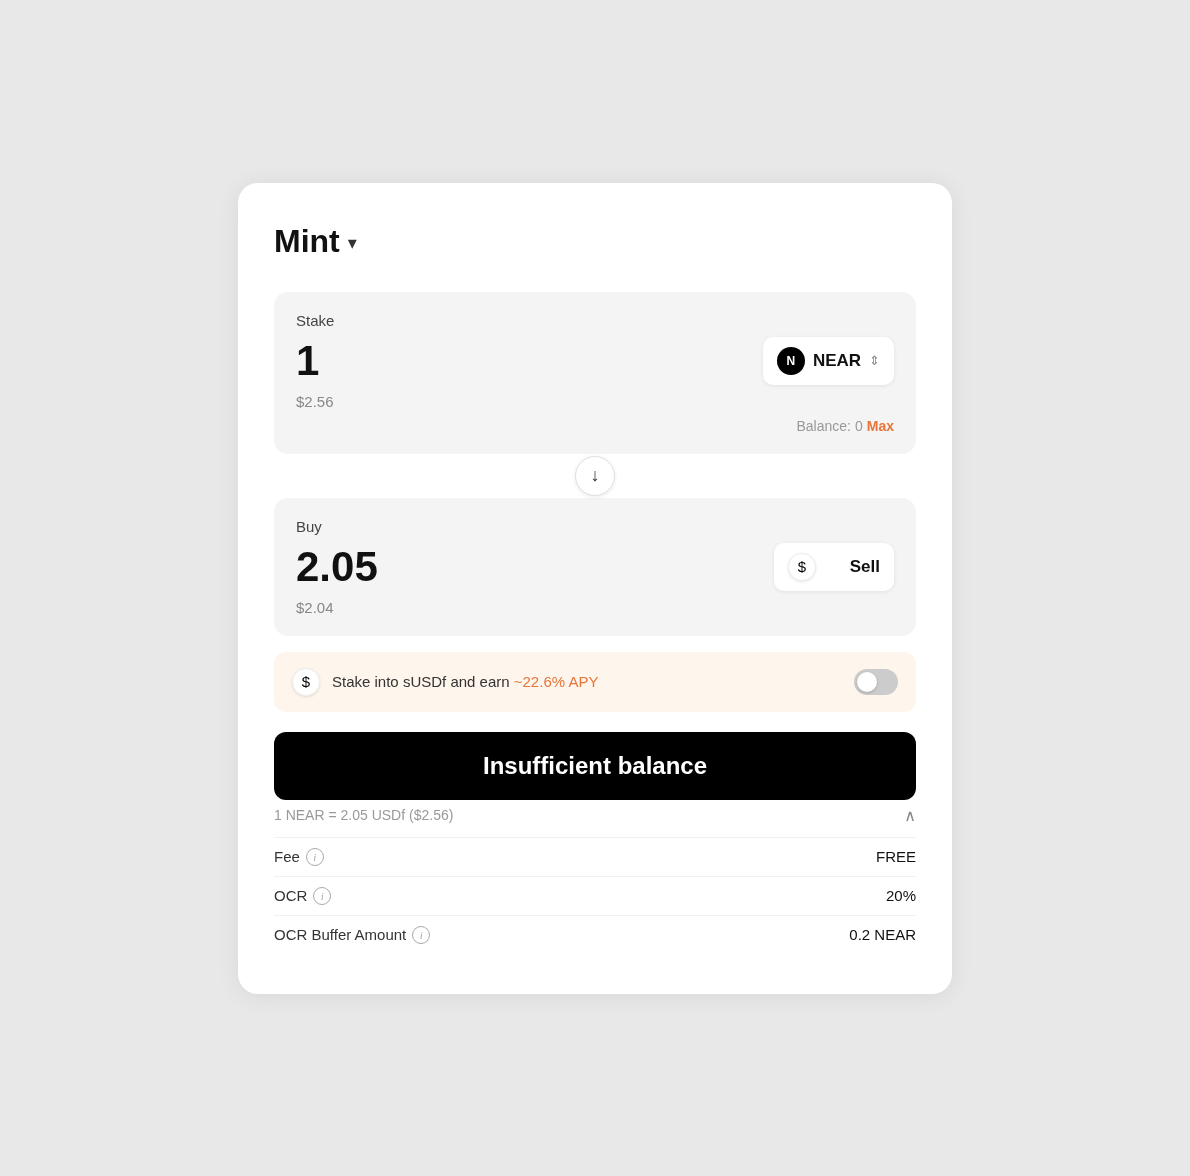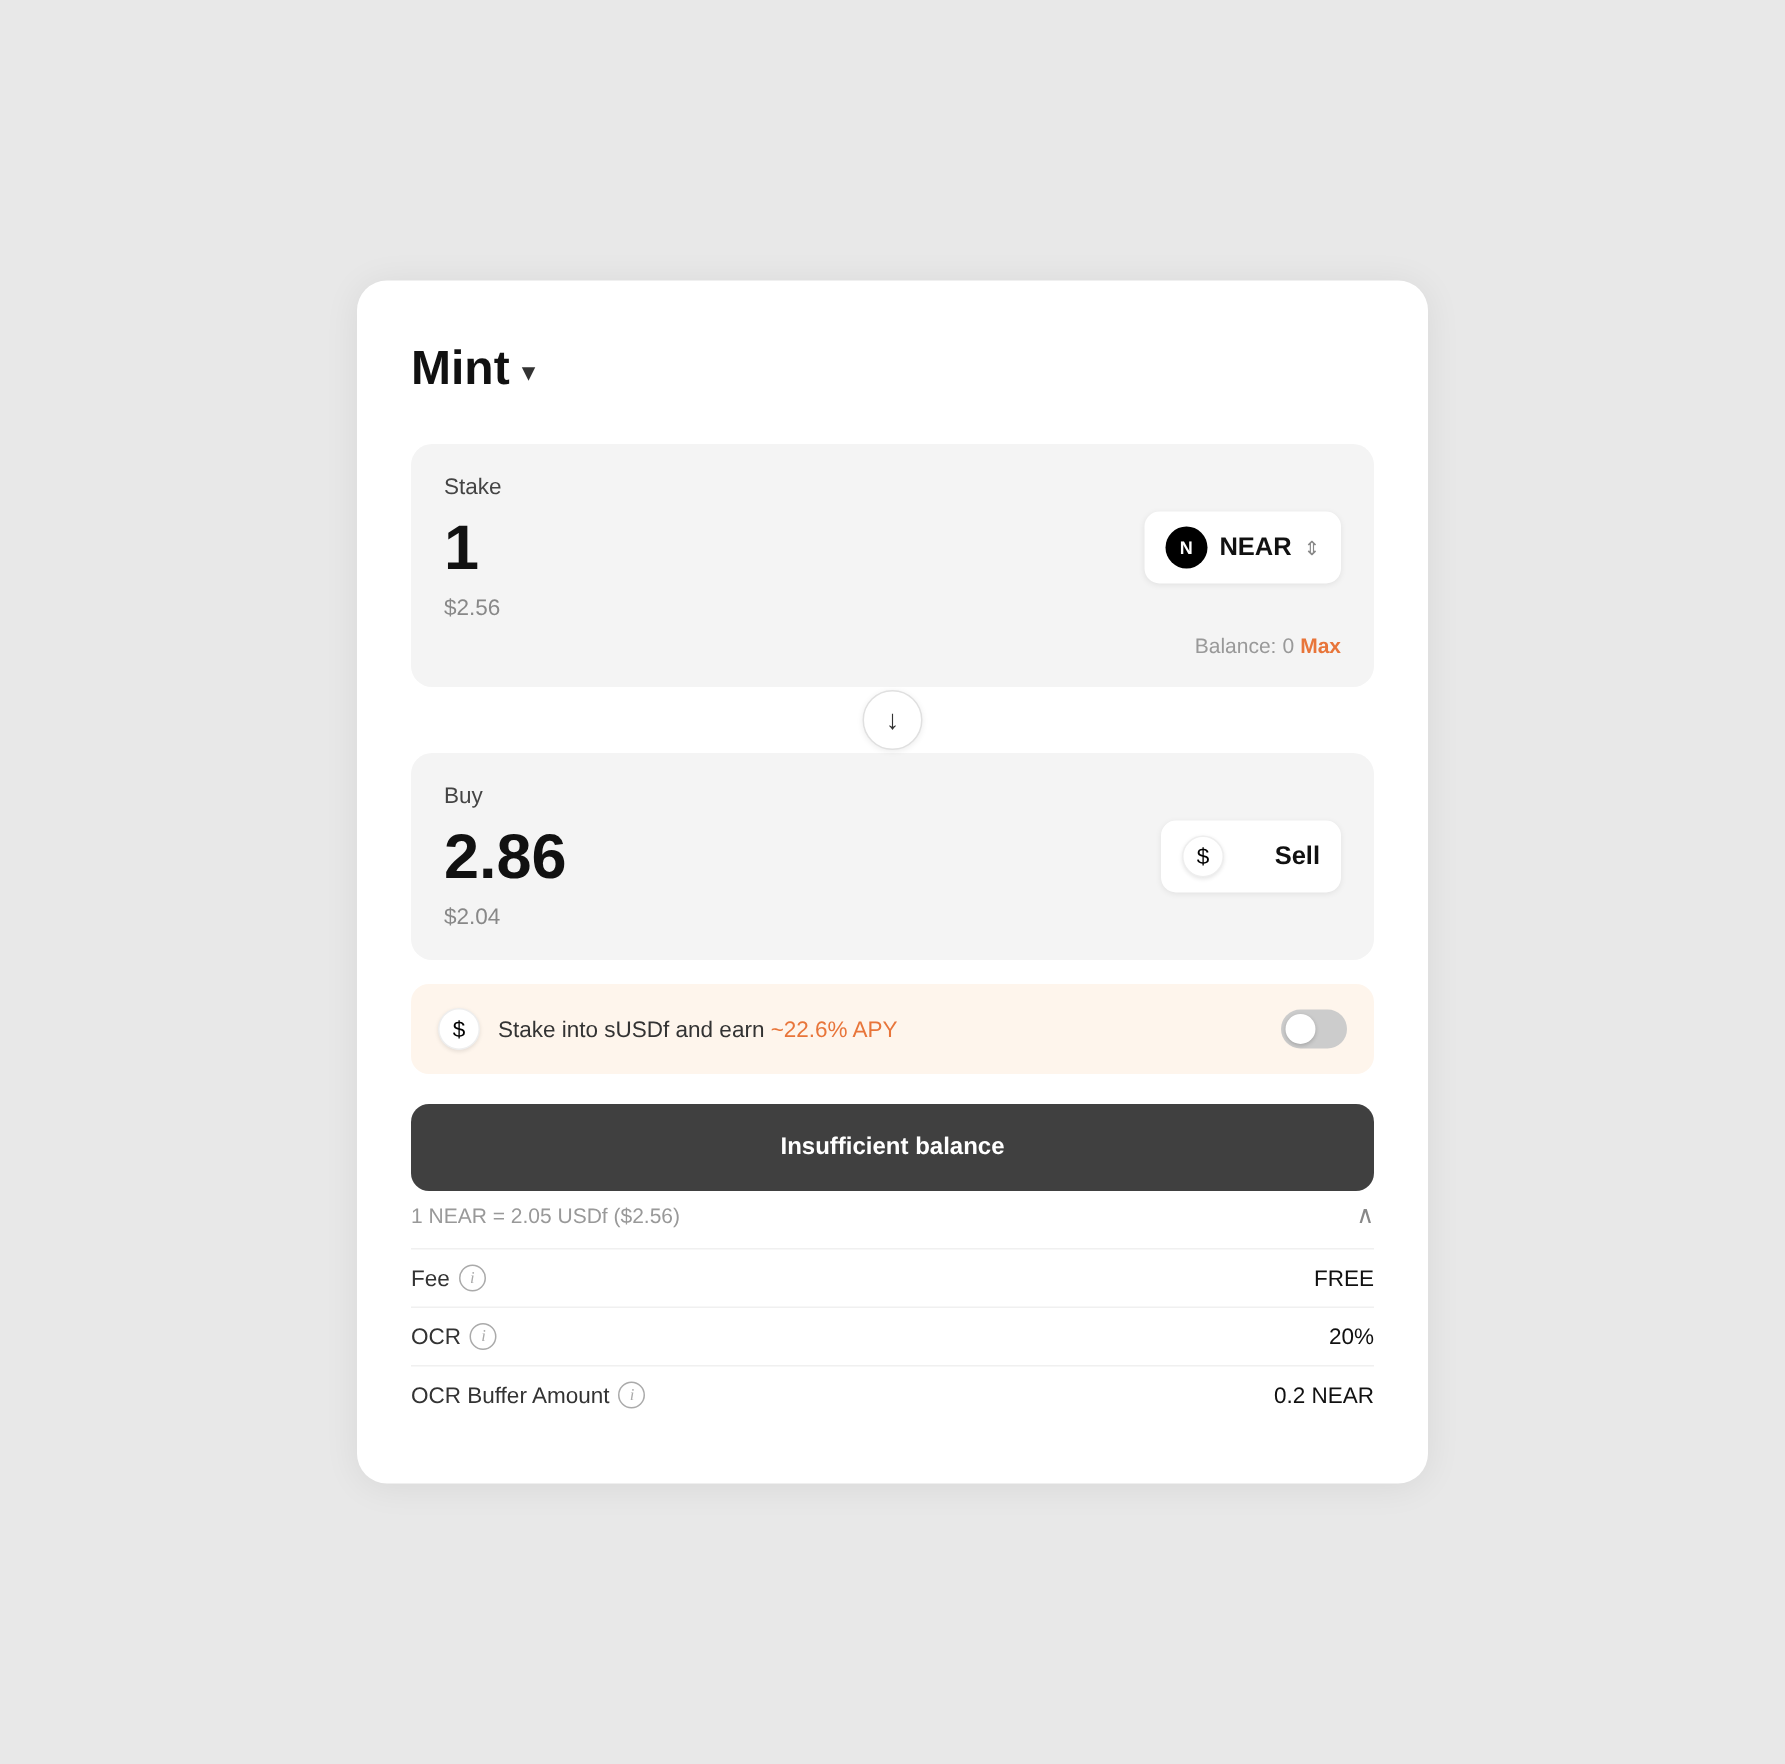--- a/index.html
+++ b/index.html
@@ -180,25 +180,25 @@
       left: 3px;
       width: 20px;
       height: 20px;
       background: #fff;
       border-radius: 50%;
       box-shadow: 0 1px 3px rgba(0,0,0,0.2);
     }
     .action-btn {
       width: 100%;
       padding: 20px;
-      background: #404040;
+      background: #000000;
       color: #fff;
       border: none;
       border-radius: 12px;
-      font-size: 16px;
+      font-size: 24px;
       font-weight: 600;
       cursor: not-allowed;
       margin-top: 20px;
       font-family: inherit;
     }
     .rate-row {
       display: flex;
       align-items: center;
       justify-content: space-between;
       margin-top: 6px;
@@ -293,21 +293,21 @@
   <div class="swap-divider">
     <div class="swap-divider-btn">
       <span>↓</span>
     </div>
   </div>
 
   
   <div class="swap-box">
     <div class="swap-label">Buy</div>
     <div class="swap-row">
-      <span class="swap-amount">2.86</span>
+      <span class="swap-amount">2.05</span>
       <div class="token-selector">
         <div class="token-icon-usdf">
           <span style="font-size:15px;">$</span>
         </div>
         <span class="token-name">Sell</span>
       </div>
     </div>
     <div class="swap-usd">$2.04</div>
   </div>
 

